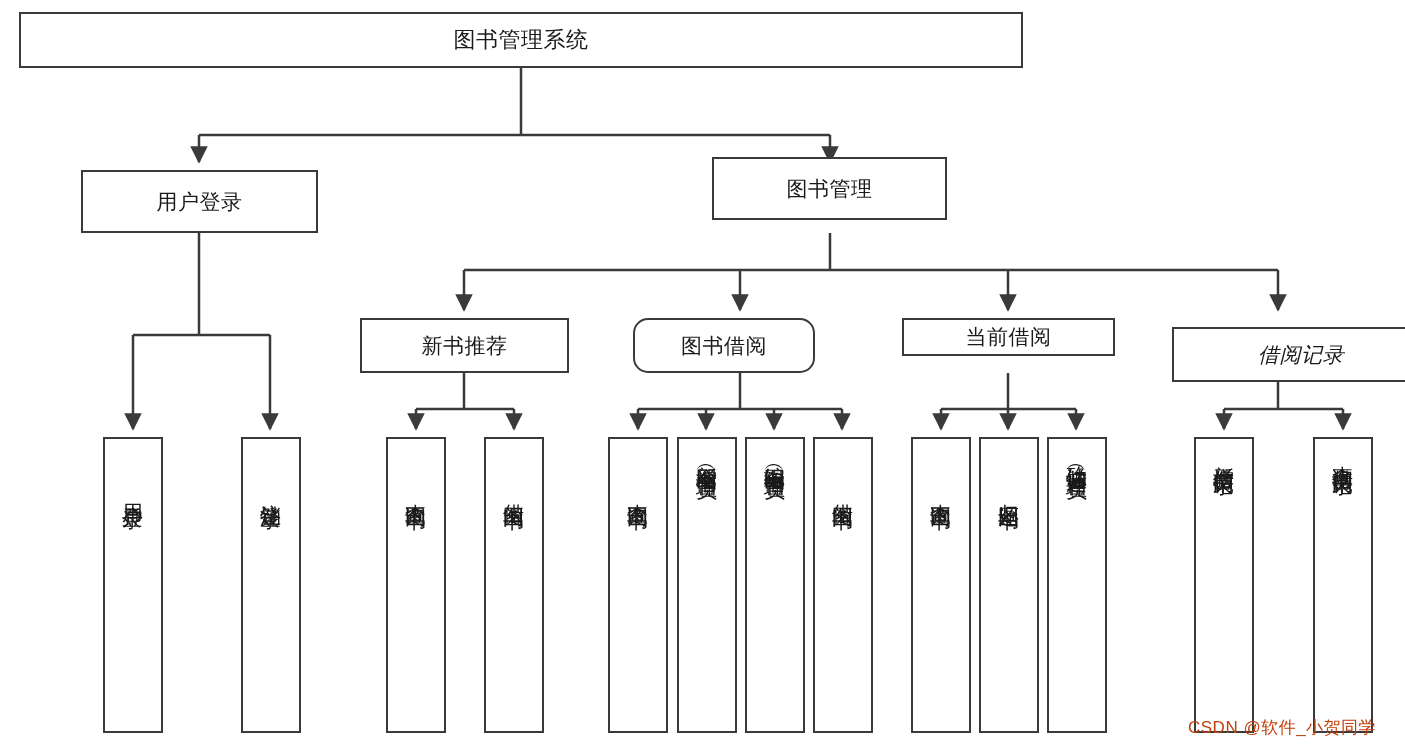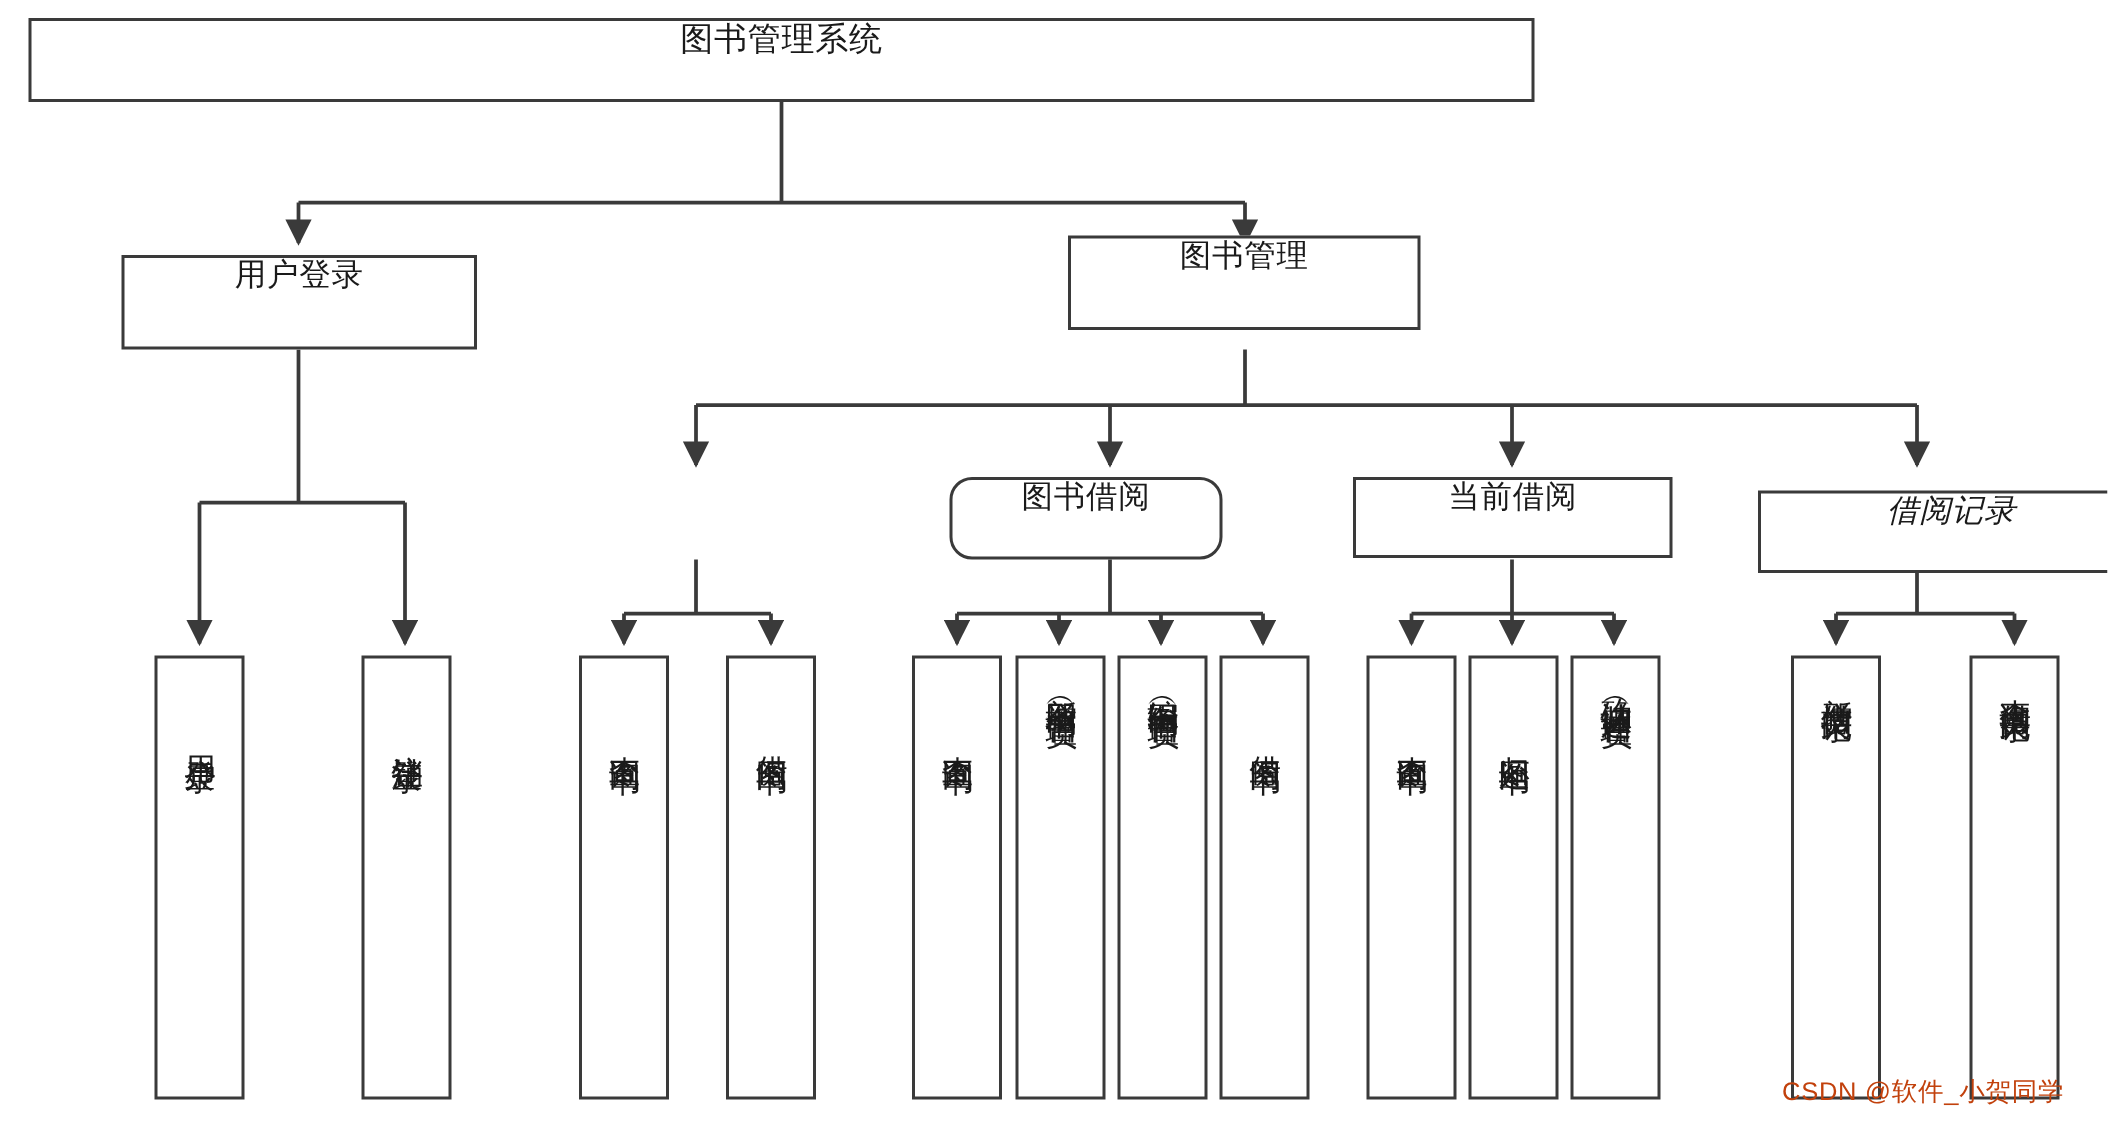--- a/index.html
+++ b/index.html
@@ -24,21 +24,21 @@
     width: 1405px;
     height: 747px;
     pointer-events: none;
   }
   .node {
     position: absolute;
     box-sizing: border-box;
     border: 2.5px solid #3a3a3a;
     background: #ffffff;
     display: flex;
-    align-items: flex-start;
+    align-items: center;
     justify-content: center;
     color: #1a1a1a;
   }
   .node .label {
     display: block;
     line-height: 1.12;
     letter-spacing: 0.5px;
     white-space: nowrap;
   }
   
@@ -137,24 +137,27 @@
     <span class="label">图书管理系统</span>
   </div>
 
   <div class="node horiz" style="left:81px; top:170px; width:237px; height:63px;">
     <span class="label">用户登录</span>
   </div>
   <div class="node horiz" style="left:712px; top:157px; width:235px; height:63px;">
     <span class="label">图书管理</span>
   </div>
 
+  <div class="node horiz" style="left:360px; top:318px; width:209px; height:55px;">
+    <span class="label">新书推荐</span>
+  </div>
   <div class="node horiz" style="left:633px; top:318px; width:182px; height:55px;border-radius:15px;">
     <span class="label">图书借阅</span>
   </div>
-  <div class="node horiz" style="left:902px; top:318px; width:213px; height:54px;">
+  <div class="node horiz" style="left:902px; top:318px; width:213px; height:38px;">
     <span class="label">当前借阅</span>
   </div>
   <div class="node horiz" style="left:1172px; top:327px; width:258px; height:55px;font-style:italic;">
     <span class="label">借阅记录</span>
   </div>
 
   <div class="node vert mid" style="left:103px; top:437px; width:60px; height:296px;">
     <span class="label">用户登录</span>
   </div>
   <div class="node vert mid" style="left:241px; top:437px; width:60px; height:296px;">

